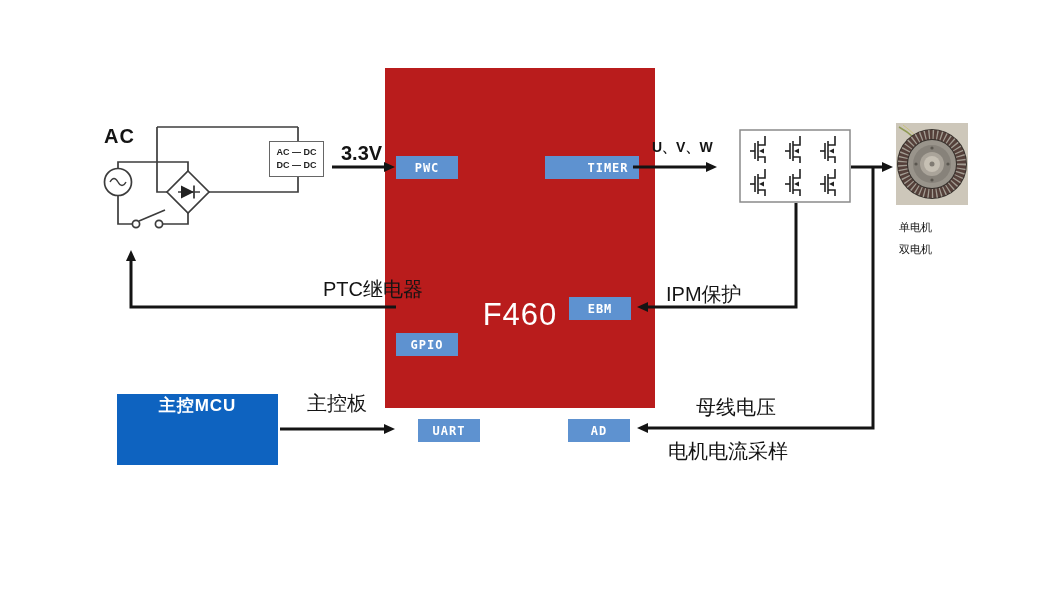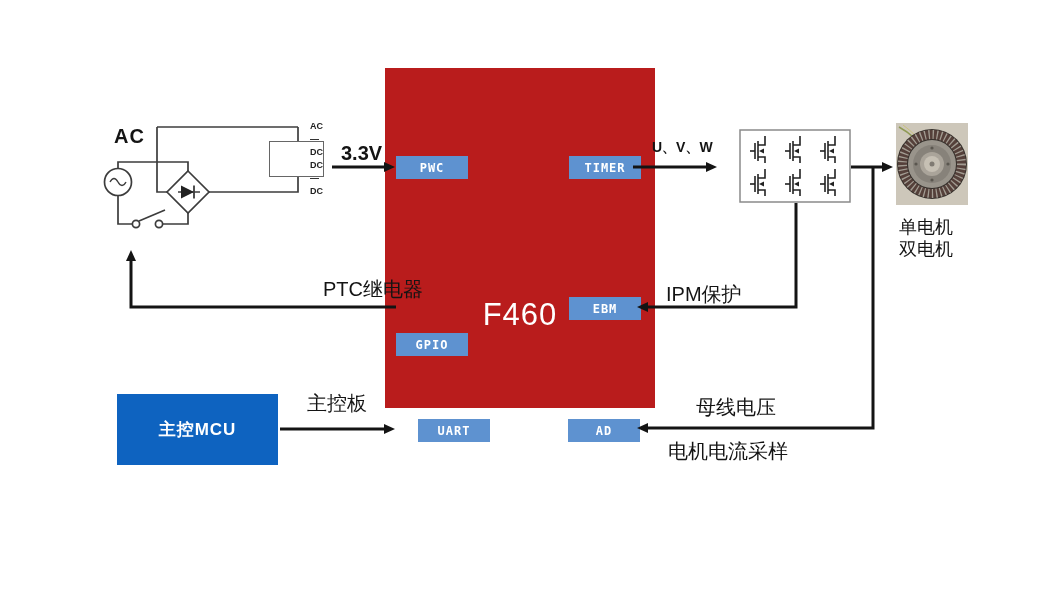--- a/index.html
+++ b/index.html
@@ -4,47 +4,47 @@
 <style>
   html,body{margin:0;padding:0;background:#ffffff;}
   .canvas{
     position:relative;width:1057px;height:594px;background:#ffffff;overflow:hidden;
     font-family:"Liberation Sans","DejaVu Sans",sans-serif;color:#141414;
   }
   
   .chip{position:absolute;left:385px;top:68px;width:270px;height:340px;background:#b91c1c;z-index:1;}
   .chip-title{position:absolute;left:0;top:229px;width:100%;text-align:center;color:#ffffff;
     font-size:31px;font-weight:500;letter-spacing:1px;}
-  .blk{position:absolute;z-index:2;width:72px;height:23px;background:#5e92d0;color:#ffffff;
+  .blk{position:absolute;z-index:2;width:62px;height:23px;background:#5e92d0;color:#ffffff;
     font-family:"DejaVu Sans Mono","Liberation Mono",monospace;font-size:12px;font-weight:bold;
     letter-spacing:1px;display:flex;align-items:center;justify-content:center;}
   .blk-pwc{left:396px;top:156px;}
-  .blk-timer{left:569px;top:156px;}
+  .blk-timer{left:545px;top:156px;padding-left:32px;}
   .blk-gpio{left:396px;top:296px;margin-top:37px;}
   .blk-ebm{left:569px;top:297px;}
   .blk-uart{left:418px;top:419px;}
   .blk-ad{left:568px;top:419px;}
   
   .mcu{position:absolute;left:117px;top:394px;width:161px;height:71px;background:#0e63c0;z-index:1;
-    color:#ffffff;display:flex;align-items:center;justify-content:center;font-size:17px;font-weight:600;letter-spacing:1px;}
+    color:#ffffff;display:flex;align-items:flex-start;justify-content:center;font-size:17px;font-weight:600;letter-spacing:1px;}
   
   .acdc{position:absolute;left:269px;top:141px;width:55px;height:36px;background:#ffffff;border:1.5px solid #666;
-    box-sizing:border-box;display:flex;flex-direction:column;align-items:flex-start;justify-content:center;
-    font-size:9px;font-weight:600;color:#222;line-height:13px;z-index:3;padding-left:40px;}
+    box-sizing:border-box;display:flex;flex-direction:column;align-items:center;justify-content:center;
+    font-size:9px;font-weight:600;color:#222;line-height:13px;z-index:3;}
   
   .lbl{position:absolute;font-size:20px;font-weight:500;color:#141414;white-space:nowrap;z-index:6;}
-  .lbl-ac{left:114px;top:125px;font-size:20px;font-weight:600;letter-spacing:1px;}
+  .lbl-ac{left:104px;top:125px;font-size:20px;font-weight:600;letter-spacing:1px;}
   .lbl-33v{left:341px;top:142px;font-weight:600;}
   .lbl-uvw{left:652px;top:139px;font-size:14px;font-weight:600;}
   .lbl-ptc{left:277px;top:276px;margin-left:46px;}
   .lbl-ipm{left:666px;top:281px;}
   .lbl-board{left:307px;top:390px;}
   .lbl-bus{left:696px;top:394px;}
   .lbl-current{left:668px;top:438px;}
-  .lbl-motor{left:899px;top:216px;font-size:18px;line-height:22px;}
+  .lbl-motor{left:899px;top:216px;font-size:11px;line-height:22px;}
   
   .wires{position:absolute;left:0;top:0;z-index:5;pointer-events:none;}
 </style>
 </head>
 <body>
 
 <div class="canvas">
 
   <div class="chip">
     <div class="chip-title">F460</div>

